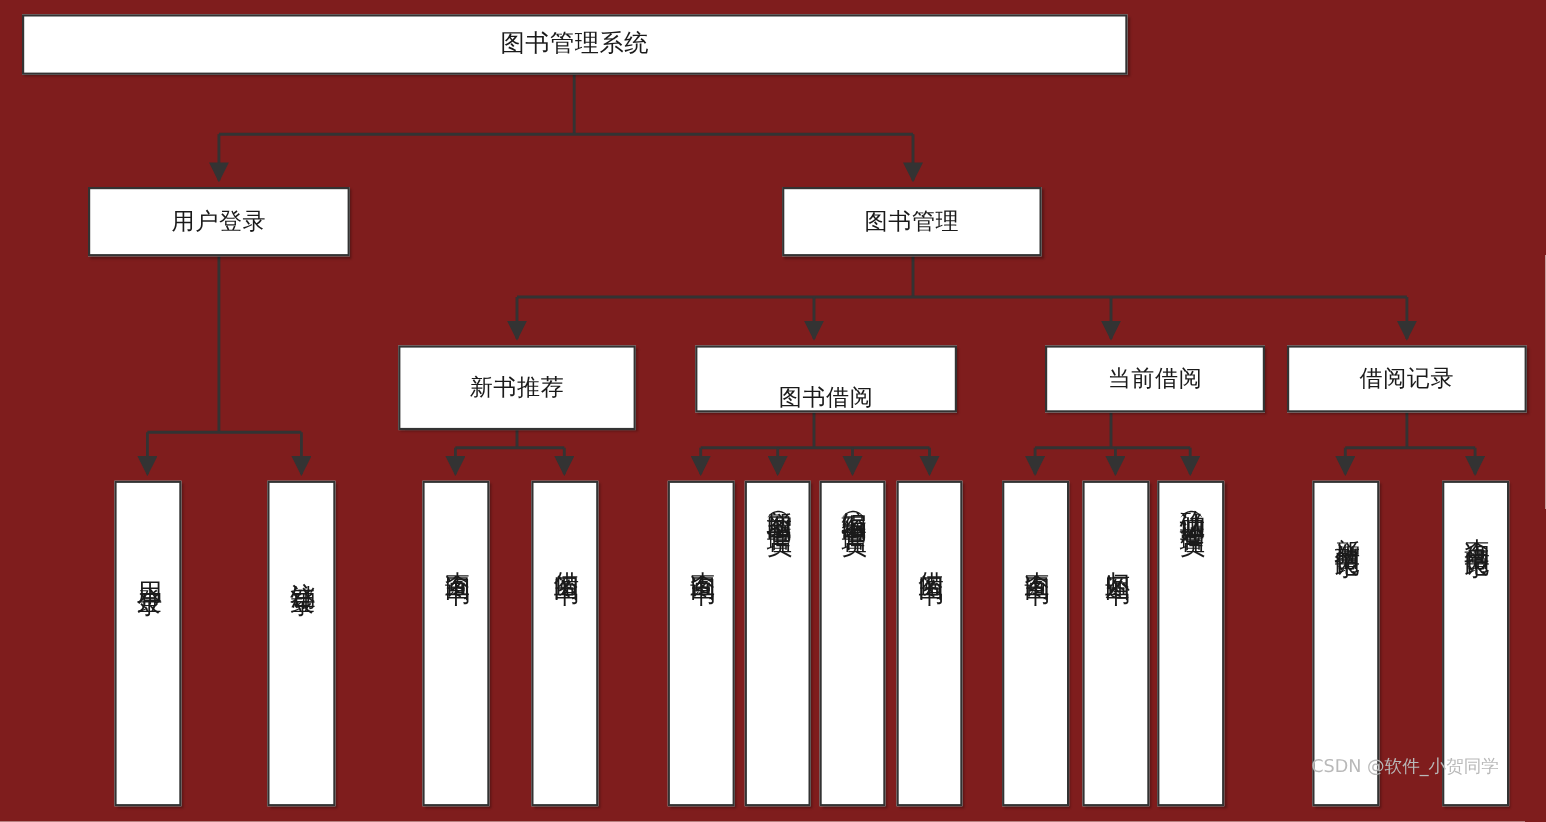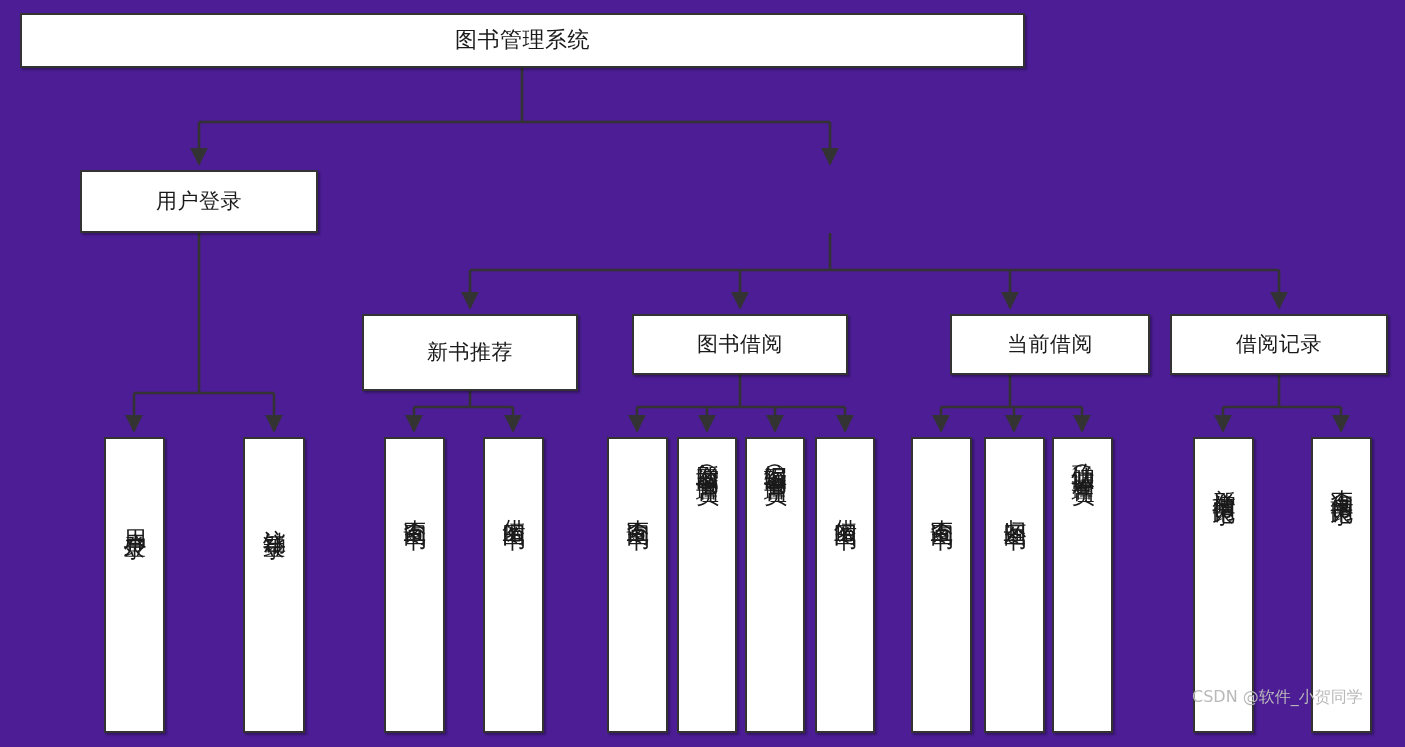--- a/index.html
+++ b/index.html
@@ -8,21 +8,21 @@
     padding: 0;
     background: #ffffff;
   }
   body {
     font-family: "DejaVu Sans", "Liberation Sans", sans-serif;
   }
   #canvas {
     position: relative;
     width: 1405px;
     height: 747px;
-    background: #4c1d95;
+    background: #7f1d1d;
     overflow: hidden;
   }
   #edges {
     position: absolute;
     left: 0;
     top: 0;
     width: 1405px;
     height: 747px;
     pointer-events: none;
   }
@@ -128,25 +128,28 @@
     </g>
   </svg>
 
   <div class="node h root" style="left:20px; top:13px; width:1005px; height:55px;">
     <span class="label">图书管理系统</span>
   </div>
 
   <div class="node h" style="left:80px; top:170px; width:238px; height:63px;">
     <span class="label">用户登录</span>
   </div>
+  <div class="node h" style="left:711px; top:170px; width:236px; height:63px;">
+    <span class="label">图书管理</span>
+  </div>
 
   <div class="node h" style="left:362px; top:314px; width:216px; height:77px;">
     <span class="label">新书推荐</span>
   </div>
-  <div class="node h" style="left:632px; top:314px; width:216px; height:61px;">
+  <div class="node h" style="left:632px; top:314px; width:238px; height:61px;align-items:flex-end;">
     <span class="label">图书借阅</span>
   </div>
   <div class="node h" style="left:950px; top:314px; width:200px; height:61px;">
     <span class="label">当前借阅</span>
   </div>
   <div class="node h" style="left:1170px; top:314px; width:218px; height:61px;">
     <span class="label">借阅记录</span>
   </div>
 
   <div class="node v" style="left:104px; top:437px; width:61px; height:296px; padding-top:72px;">

